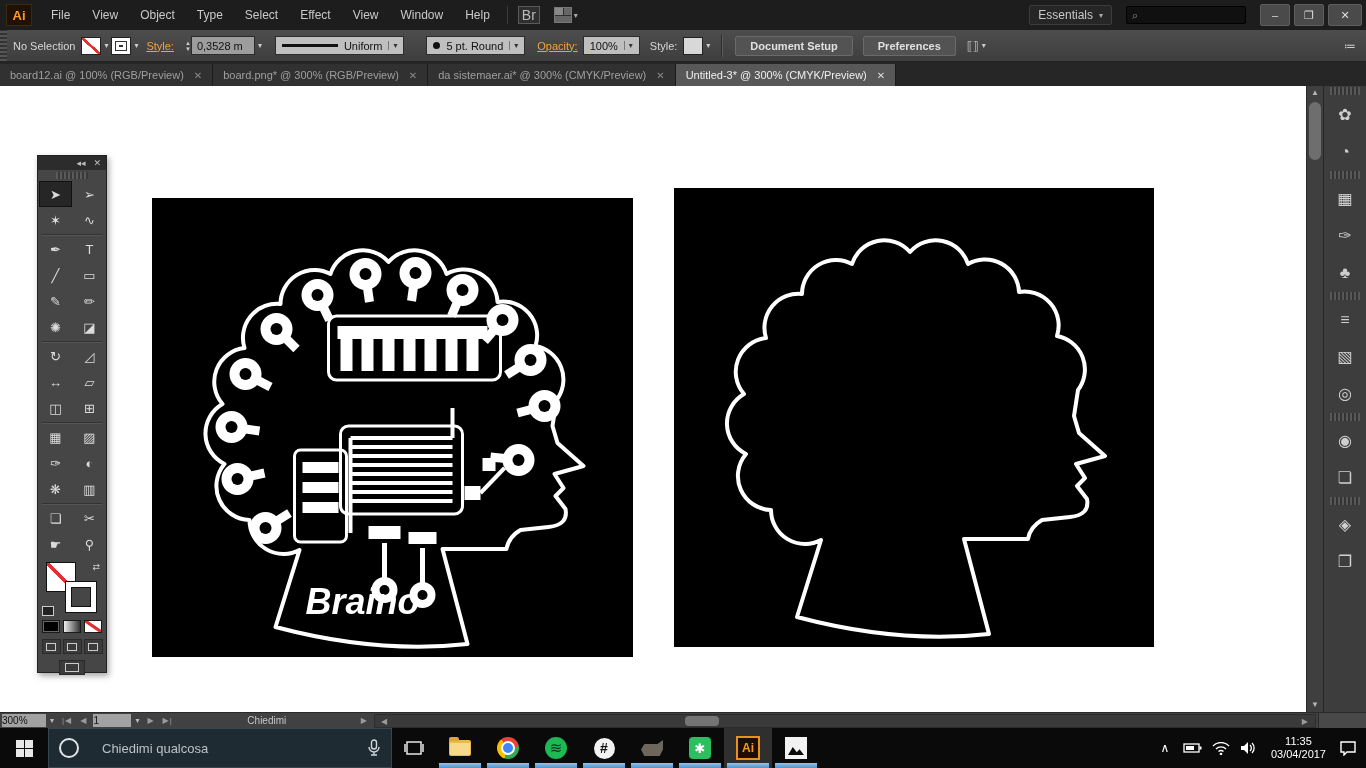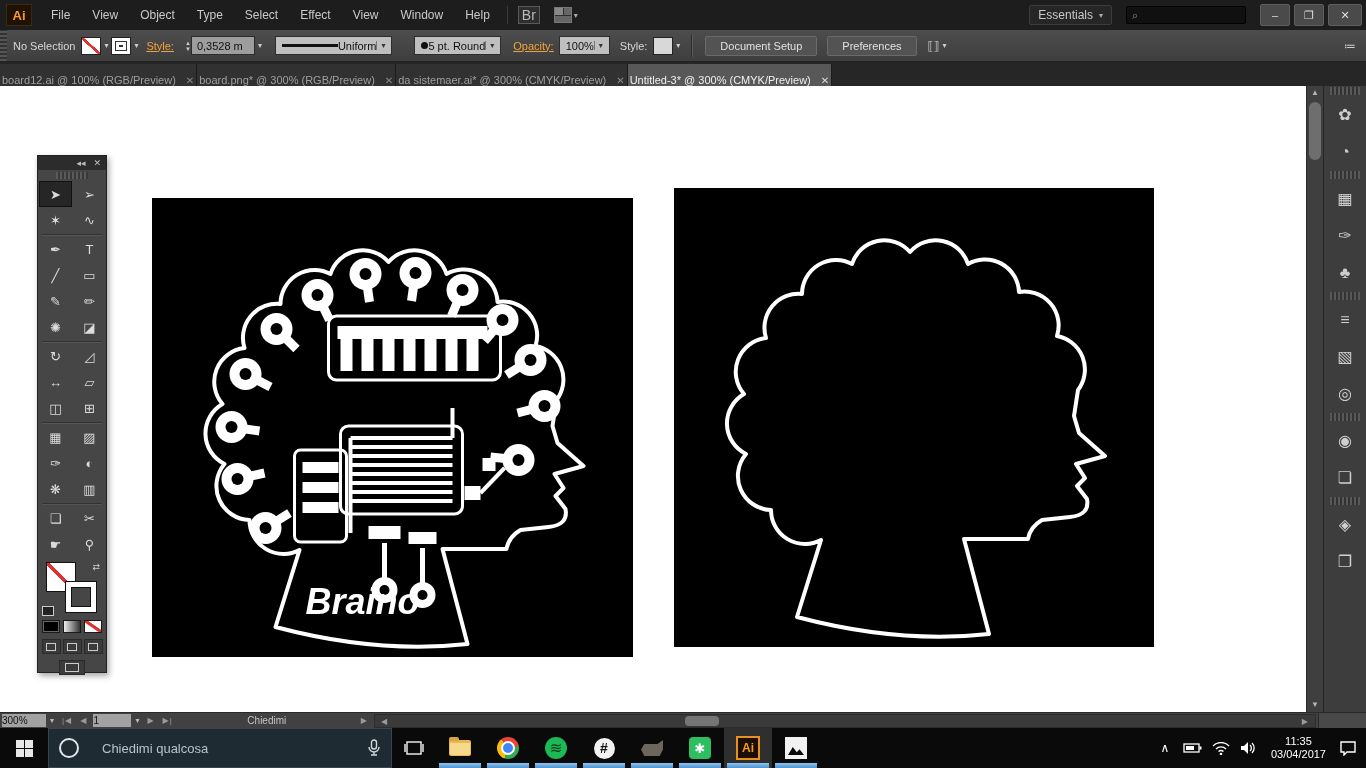--- a/index.html
+++ b/index.html
@@ -41,33 +41,33 @@
   .swatch-box { width:20px; height:18px; background:#fff; border:1px solid #222; position:relative; }
   .swatch-none:after { content:""; position:absolute; inset:0;
       background:linear-gradient(to top right,transparent 44%,#e03131 45%,#e03131 55%,transparent 56%); }
   .swatch-stroke:after { content:""; position:absolute; inset:4px; border:3px solid #fff; outline:1px solid #333;
       background:#fff; box-shadow:inset 0 0 0 1px #333; }
   .mini-arrow { font-size:8px; color:#ccc; padding:0 3px; }
   .stepper { display:flex; flex-direction:column; font-size:6px; color:#ccc; line-height:6px; margin-left:6px; }
   .cb-input { background:#9d9d9d; color:#111; border:1px solid #2c2c2c; height:19px;
               display:flex; align-items:center; padding:0 5px; }
   .cb-select { background:#bfbfbf; color:#111; border:1px solid #2c2c2c; height:19px;
-               display:flex; align-items:center; padding:0 6px; }
+               display:flex; align-items:center; padding:0 6px; gap:6px; }
   .cb-select .arrow-cell { border-left:1px solid #777; padding-left:4px; font-size:8px; color:#333; }
   .stroke-line { width:56px; height:3px; background:#111; }
   .dot { width:7px; height:7px; border-radius:50%; background:#111; }
   .cb-btn { background:#535353; border:1px solid #6a6a6a; border-radius:2px; color:#e0e0e0;
-            padding:3px 14px; margin:0 5px; white-space:nowrap; }
+            padding:3px 14px; margin:0 5px; white-space:nowrap;font-weight:bold; }
   .cb-sep { width:1px; height:22px; background:#2e2e2e; margin:0 8px; box-shadow:1px 0 0 #5a5a5a; }
   #panel-toggle { margin-left:auto; margin-right:10px; color:#ccc; font-size:12px; }
 
   
   #tabbar { position:absolute; left:0; top:62px; width:1366px; height:24px; background:#262626;
             display:flex; align-items:flex-end; }
-  .doc-tab { height:22px; display:flex; align-items:flex-end; gap:10px; padding:0 2px; font-size:11px;
+  .doc-tab { height:22px; display:flex; align-items:center; gap:10px; padding:0 10px; font-size:11px;
              background:#313131; color:#9f9f9f; border-right:1px solid #1b1b1b; white-space:nowrap; }
   .doc-tab .x { font-size:10px; color:#8a8a8a; }
   .doc-tab.active { background:#585858; color:#efefef; }
   .doc-tab.active .x { color:#ddd; }
 
   
   #canvas { position:absolute; left:0; top:86px; width:1306px; height:626px; background:#ffffff; overflow:hidden; }
   .artboard { position:absolute; background:#000; }
   .artboard svg { display:block; width:100%; height:100%; }
 

